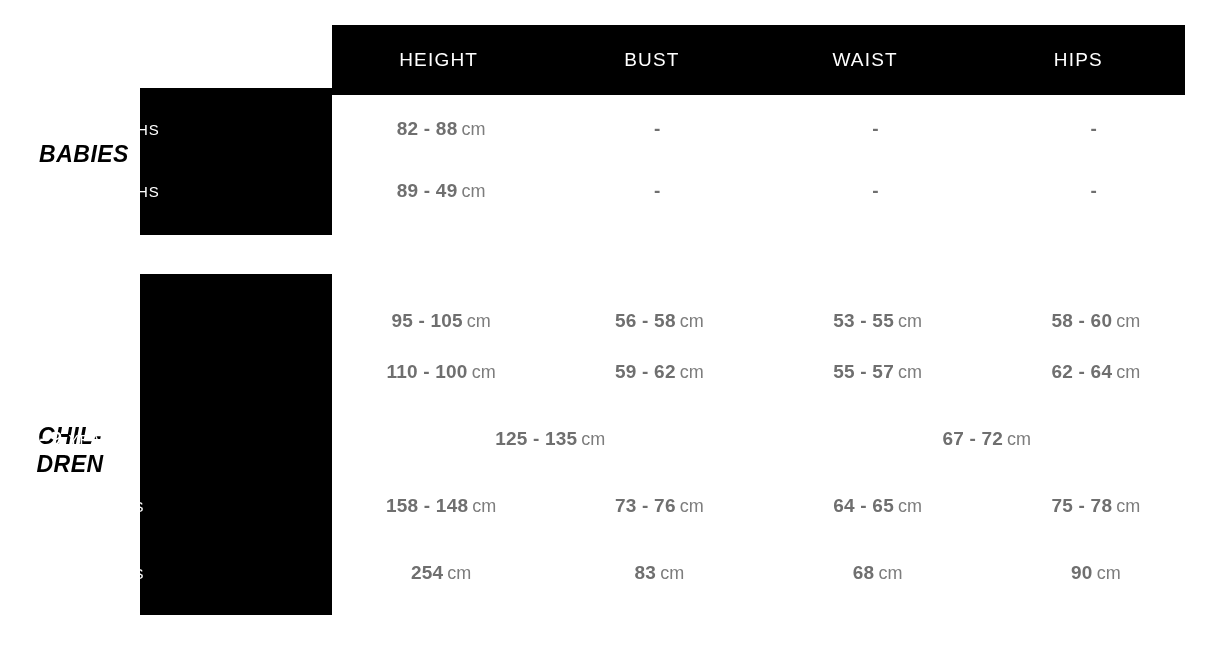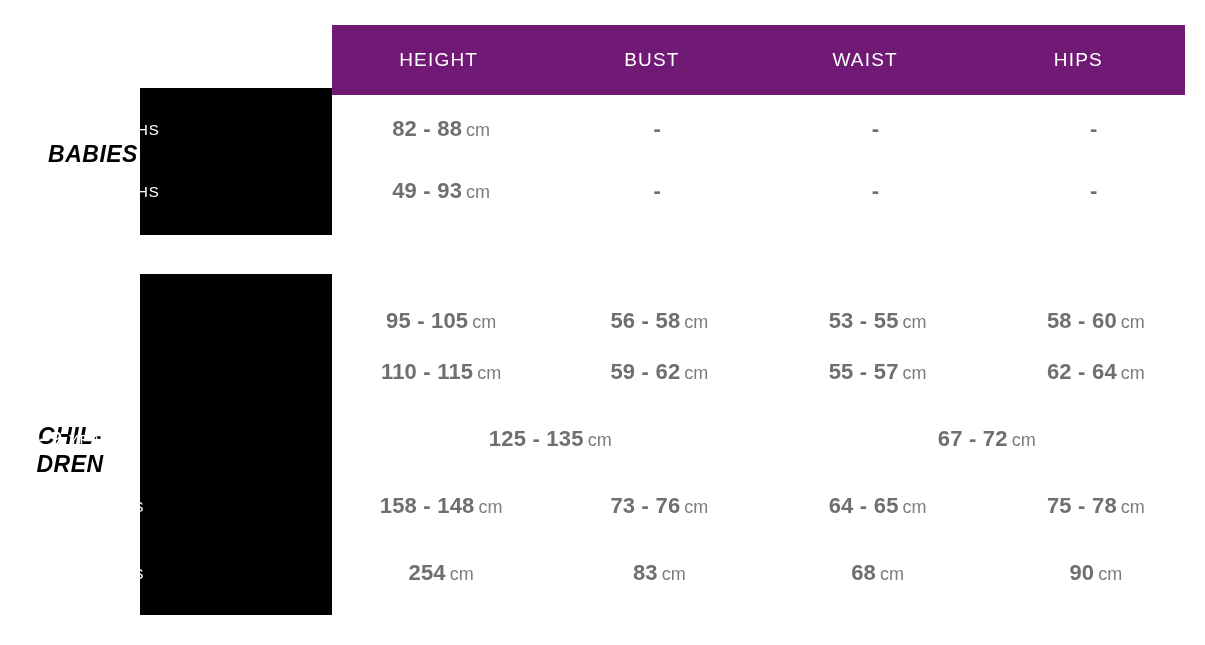--- a/index.html
+++ b/index.html
@@ -22,21 +22,21 @@
     height: 645px;
   }
 
   
   .header-band {
     position: absolute;
     left: 332px;
     top: 25px;
     width: 853px;
     height: 70px;
-    background: #701a75;
+    background: #000000;
     display: flex;
     align-items: center;
   }
   .header-cell {
     flex: 1 1 0;
     text-align: center;
     color: #ffffff;
     font-size: 19px;
     letter-spacing: 1.2px;
     font-weight: 400;
@@ -46,21 +46,21 @@
   .group-label {
     position: absolute;
     font-style: italic;
     font-weight: bold;
     color: #000000;
     font-size: 23px;
     letter-spacing: 0.5px;
     text-align: center;
     line-height: 28px;
   }
-  #group-babies { left: 13px; top: 140px; width: 160px; }
+  #group-babies { left: 4px; top: 140px; width: 160px; }
   #group-children { left: 0px; top: 422px; width: 140px; }
 
   
   .size-col {
     position: absolute;
     background: #000000;
   }
   #babies-size-col {
     left: 140px;
     top: 88px;
@@ -102,21 +102,21 @@
     font-size: 15px;
     font-weight: 400;
     letter-spacing: 0.9px;
   }
   .meas-cell {
     flex: 1 1 0;
     text-align: center;
     white-space: nowrap;
   }
   .meas-val {
-    font-size: 22px;
+    font-size: 19px;
     font-weight: bold;
     color: #6f6f6f;
     letter-spacing: 0.2px;
   }
   .meas-unit {
     font-size: 18px;
     font-weight: 400;
     color: #7d7d7d;
     margin-left: 4px;
   }
@@ -160,21 +160,21 @@
       <span class="meas-val">-</span><span class="meas-unit"></span>
     </div>
   </div>
 
   <div class="row" style="top:174px;height:34px;">
     <div class="size-cell">
       <span class="size-num">18 - 24</span>
       <span class="size-unit">MONTHS</span>
     </div>
     <div class="meas-cell">
-      <span class="meas-val">49 - 93</span><span class="meas-unit">cm</span>
+      <span class="meas-val">89 - 49</span><span class="meas-unit">cm</span>
     </div>
     <div class="meas-cell">
       <span class="meas-val">-</span><span class="meas-unit"></span>
     </div>
     <div class="meas-cell">
       <span class="meas-val">-</span><span class="meas-unit"></span>
     </div>
     <div class="meas-cell">
       <span class="meas-val">-</span><span class="meas-unit"></span>
     </div>
@@ -198,21 +198,21 @@
       <span class="meas-val">58 - 60</span><span class="meas-unit">cm</span>
     </div>
   </div>
 
   <div class="row" style="top:355px;height:34px;">
     <div class="size-cell">
       <span class="size-num">5 - 6</span>
       <span class="size-unit">YEARS</span>
     </div>
     <div class="meas-cell">
-      <span class="meas-val">110 - 115</span><span class="meas-unit">cm</span>
+      <span class="meas-val">110 - 100</span><span class="meas-unit">cm</span>
     </div>
     <div class="meas-cell">
       <span class="meas-val">59 - 62</span><span class="meas-unit">cm</span>
     </div>
     <div class="meas-cell">
       <span class="meas-val">55 - 57</span><span class="meas-unit">cm</span>
     </div>
     <div class="meas-cell">
       <span class="meas-val">62 - 64</span><span class="meas-unit">cm</span>
     </div>

